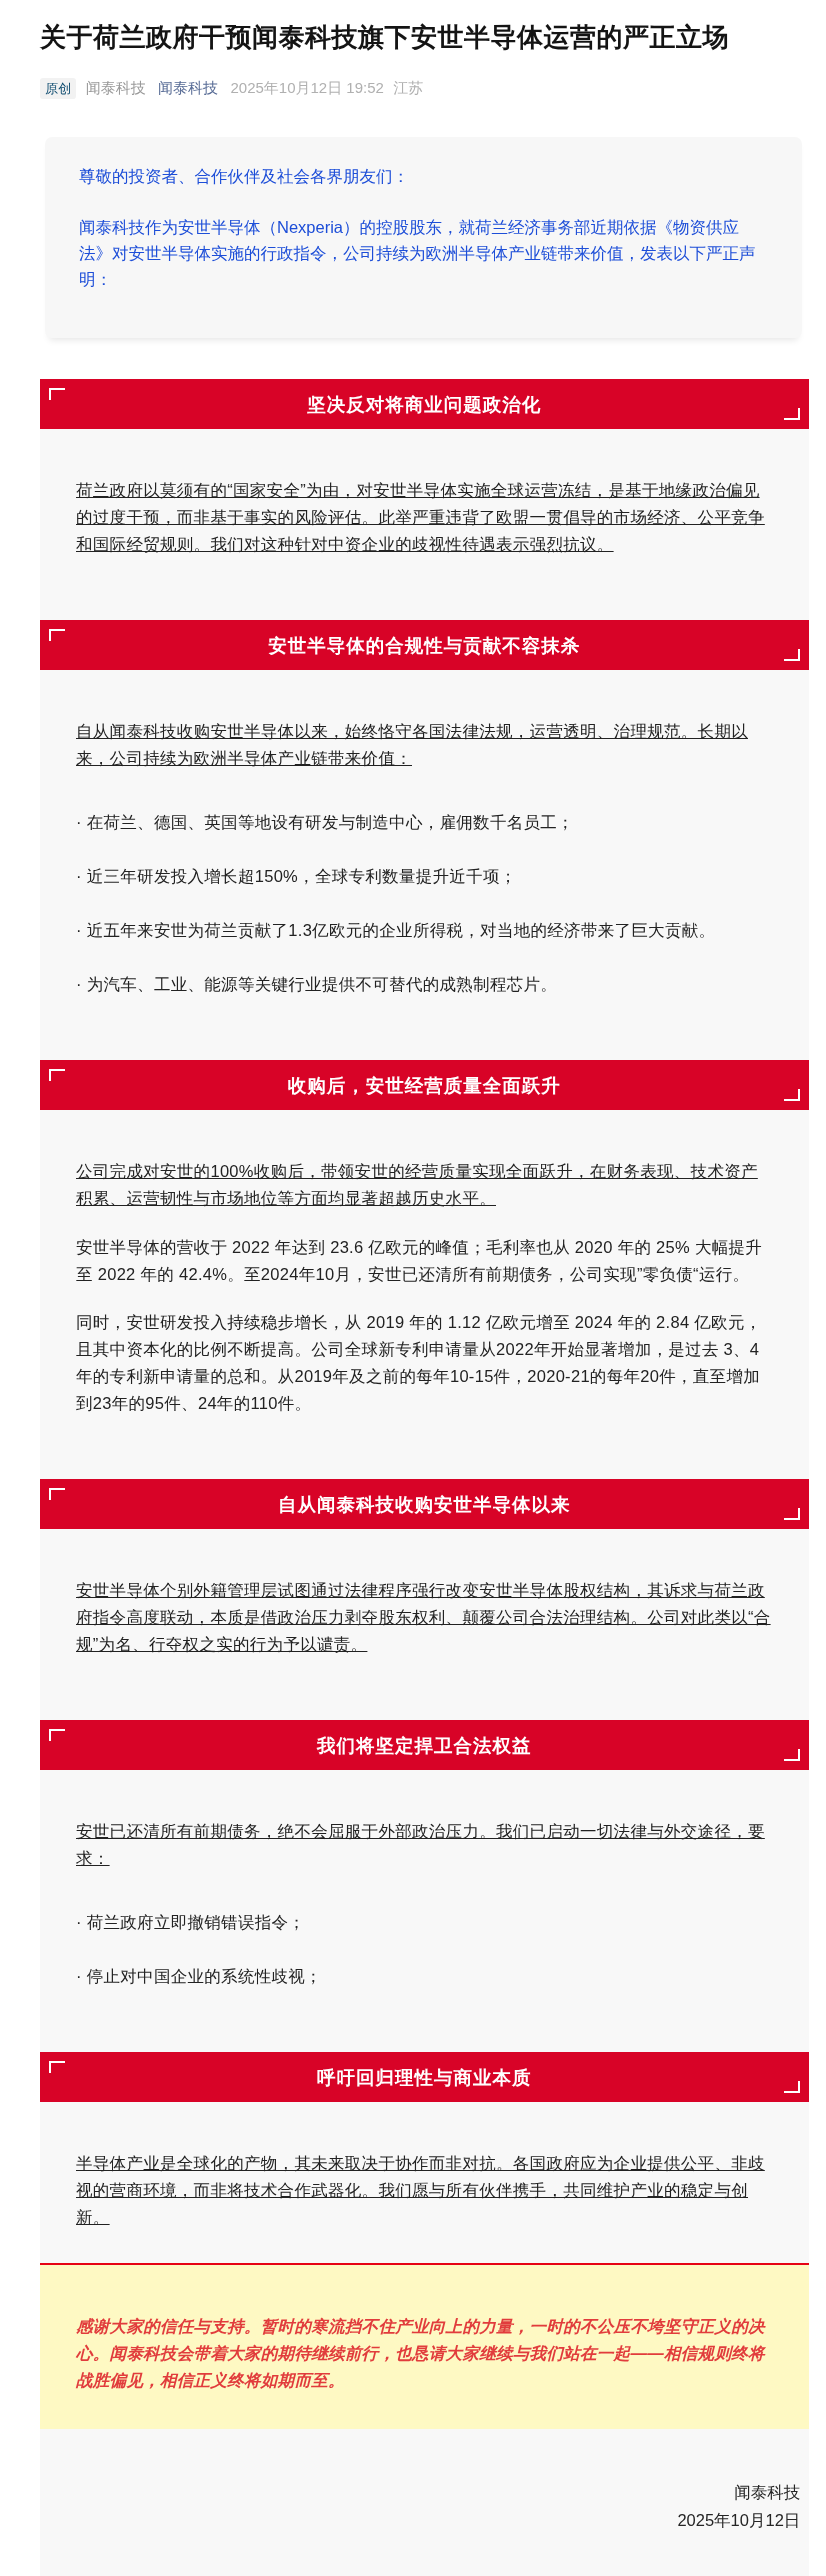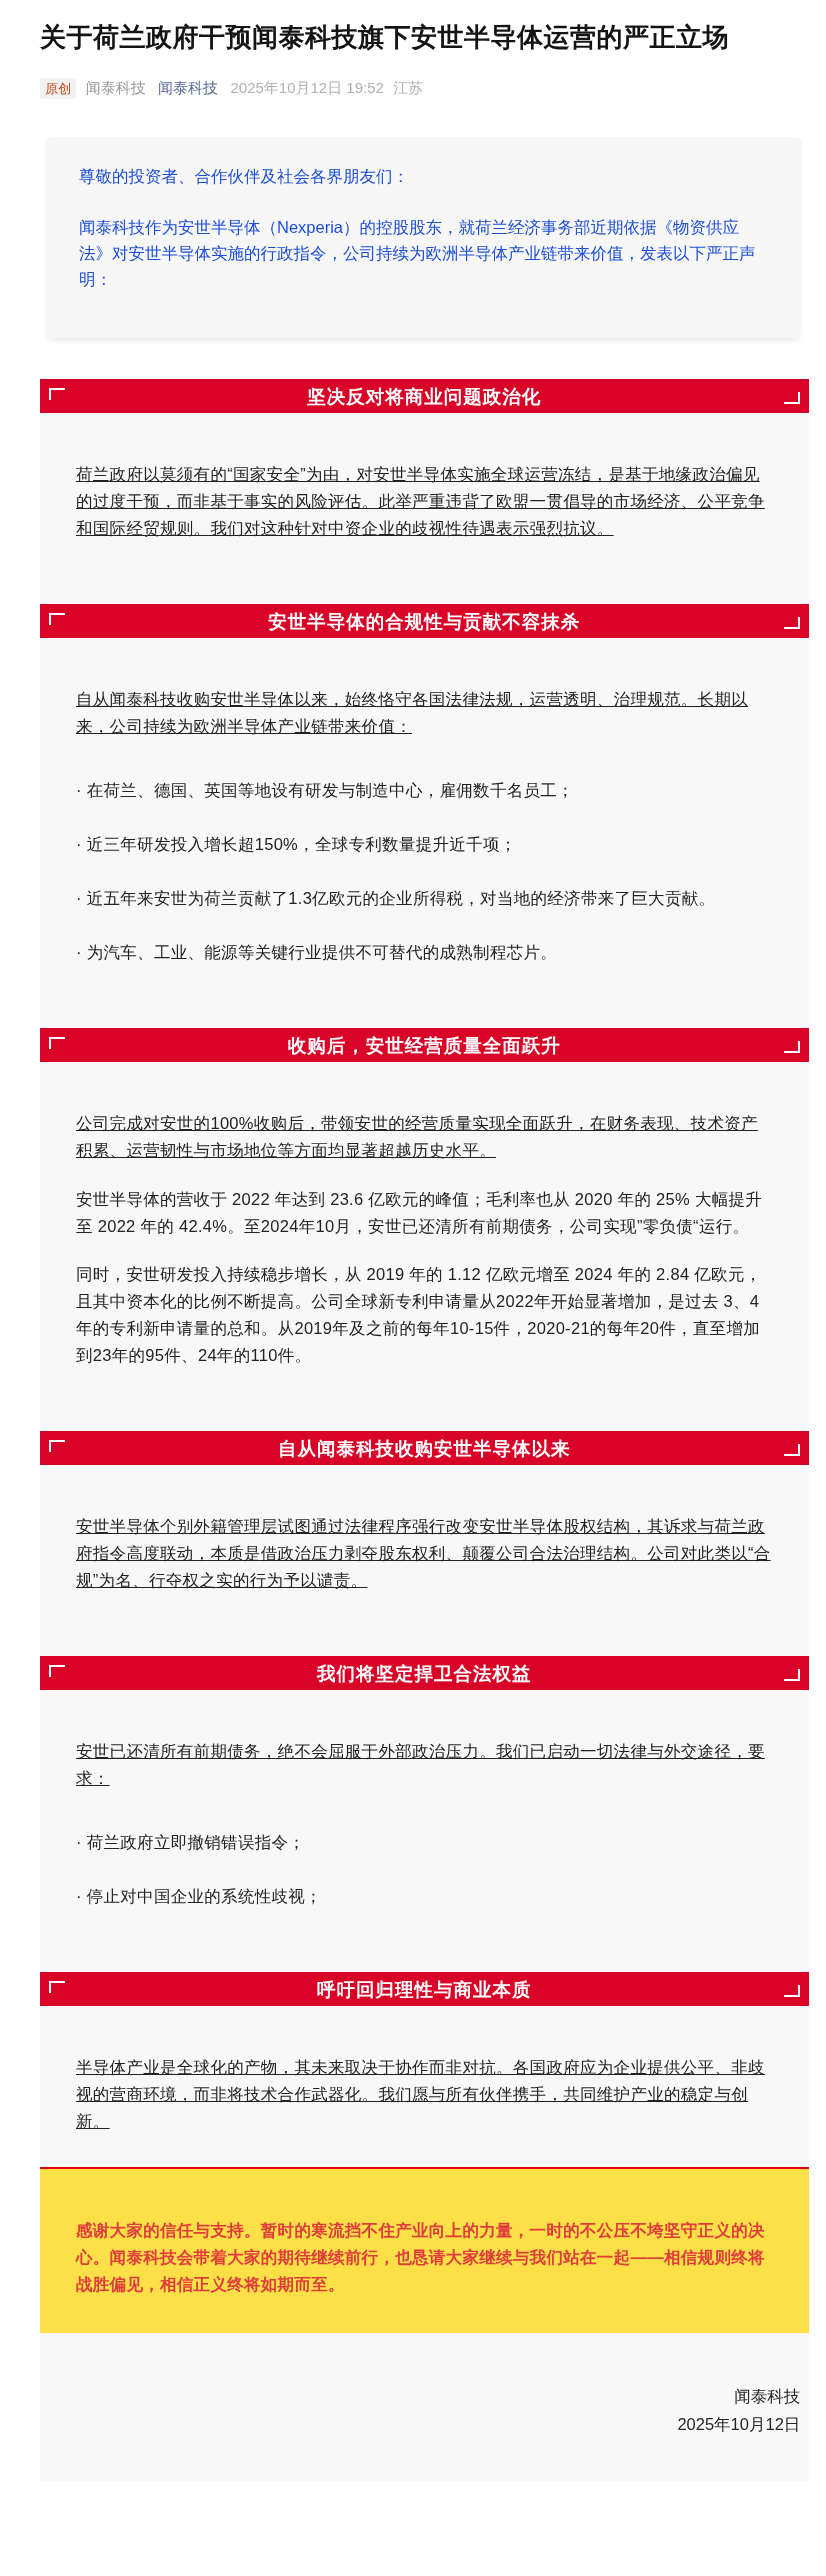--- a/index.html
+++ b/index.html
@@ -12,21 +12,21 @@
   
   .header{ padding:19.6px 17.5px 0 40px; background:#ffffff; }
   .title{
     font-size:26px; line-height:1.32; font-weight:bold; color:#141414;
     letter-spacing:0.5px;
   }
   .byline{
     display:flex; align-items:center; margin-top:24px; font-size:15px; color:#9a9a9a;
   }
   .orig-badge{
-    background:#f2f2f2; color:#c2410c; font-size:13px; line-height:1;
+    background:#f2f2f2; color:#0c4a6e; font-size:13px; line-height:1;
     padding:4.1px 5.2px; border-radius:3.1px; margin-right:9.3px;
   }
   .author{ color:#9a9a9a; margin-right:12.4px; }
   .account-link{ color:#576b95; margin-right:12.4px; cursor:pointer; }
   .pubdate{ color:#b0b0b0; margin-right:9.3px; }
   .publoc{ color:#b0b0b0; }
   
   .intro-card{
     margin:38px 24px 0 45px;
     background:#f7f7f7; border-radius:7.2px;
@@ -36,21 +36,21 @@
   }
   .intro-card .greeting{ display:block; }
   .intro-card .intro-text{ display:block; margin-top:25px; }
   
   .content{
     margin:9.3px 17.5px 0 40px;
     background:#f8f8f8;
     padding-bottom:43px;
   }
   .banner{
-    position:relative; height:34px; background:#d80327;
+    position:relative; height:50px; background:#d80327;
     display:flex; align-items:center; justify-content:center;
   }
   .banner .heading{
     color:#ffffff; font-size:18.5px; font-weight:bold; letter-spacing:1px;
   }
   .corner-tl{
     position:absolute; left:9.3px; top:8.8px; width:15.5px; height:12px;
     border-left:2.6px solid #ffffff; border-top:2.6px solid #ffffff;
   }
   .corner-br{
@@ -66,22 +66,23 @@
   .para.after-banner{ margin-top:48px;text-decoration:underline; }
   .bullet{
     padding:0 36px; font-size:16.5px; line-height:27px; color:#222222;
     margin-top:27px; letter-spacing:0.3px;
   }
   .bullet.first-bullet{ margin-top:37px; }
   
   .closing-box{
     margin-top:32px;
     border-top:2.1px solid #e60214;
-    background:#fde047;
+    background:#fef9c3;
     padding:48px 36px 35px 36px;
+    font-style:italic;
   }
   .closing-text{
     color:#e13c3c; font-weight:bold; font-size:16.5px; line-height:27px;
     letter-spacing:0.3px;
   }
   
   .signature{
     margin-top:49px; padding-right:8.2px; text-align:right;
     font-size:16.5px; line-height:28px; color:#252525;
   }

